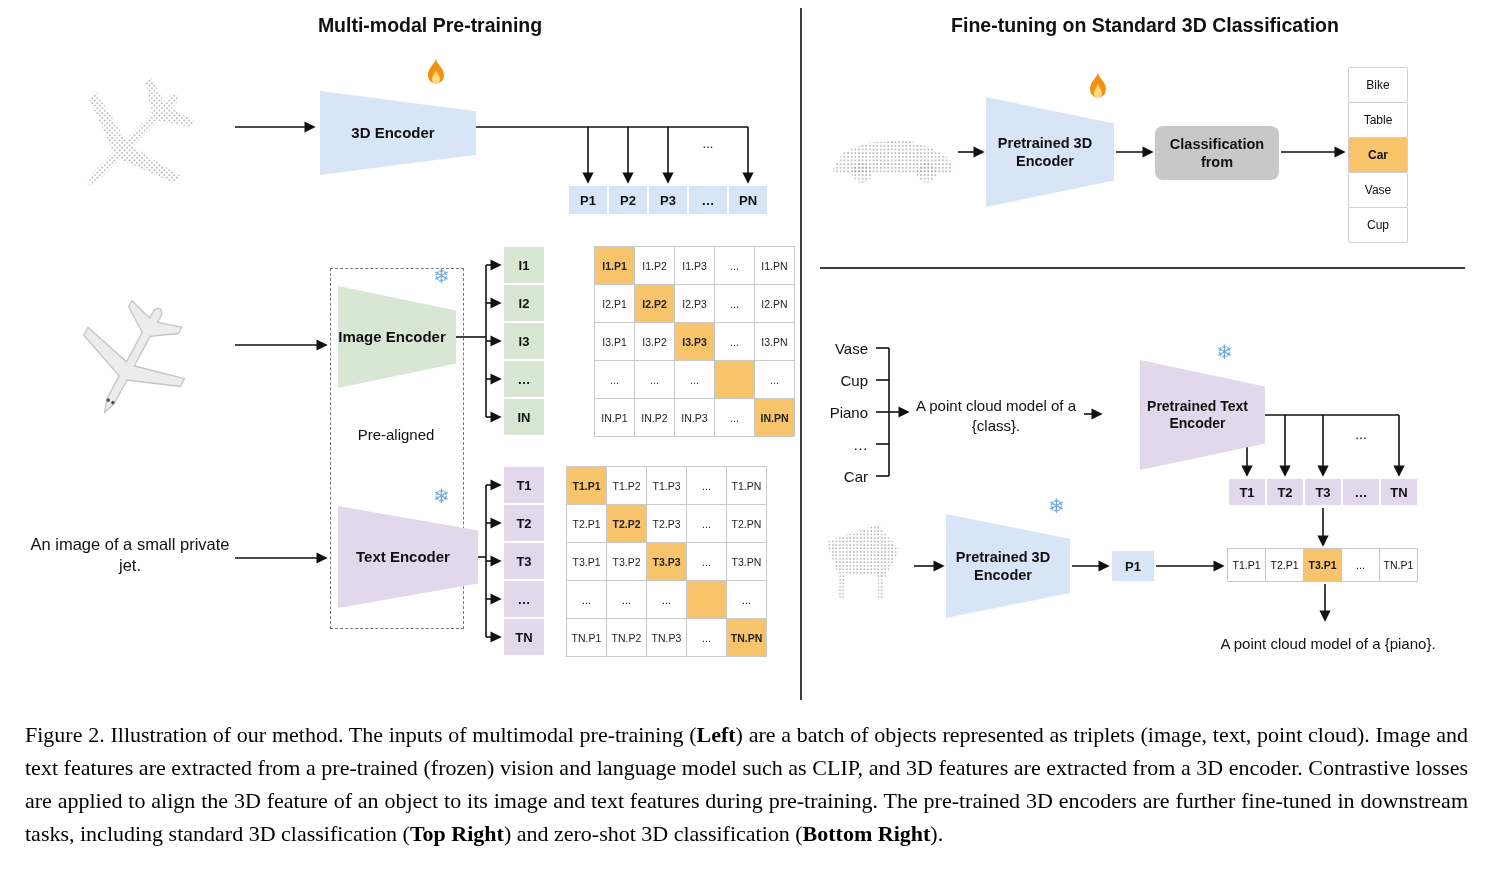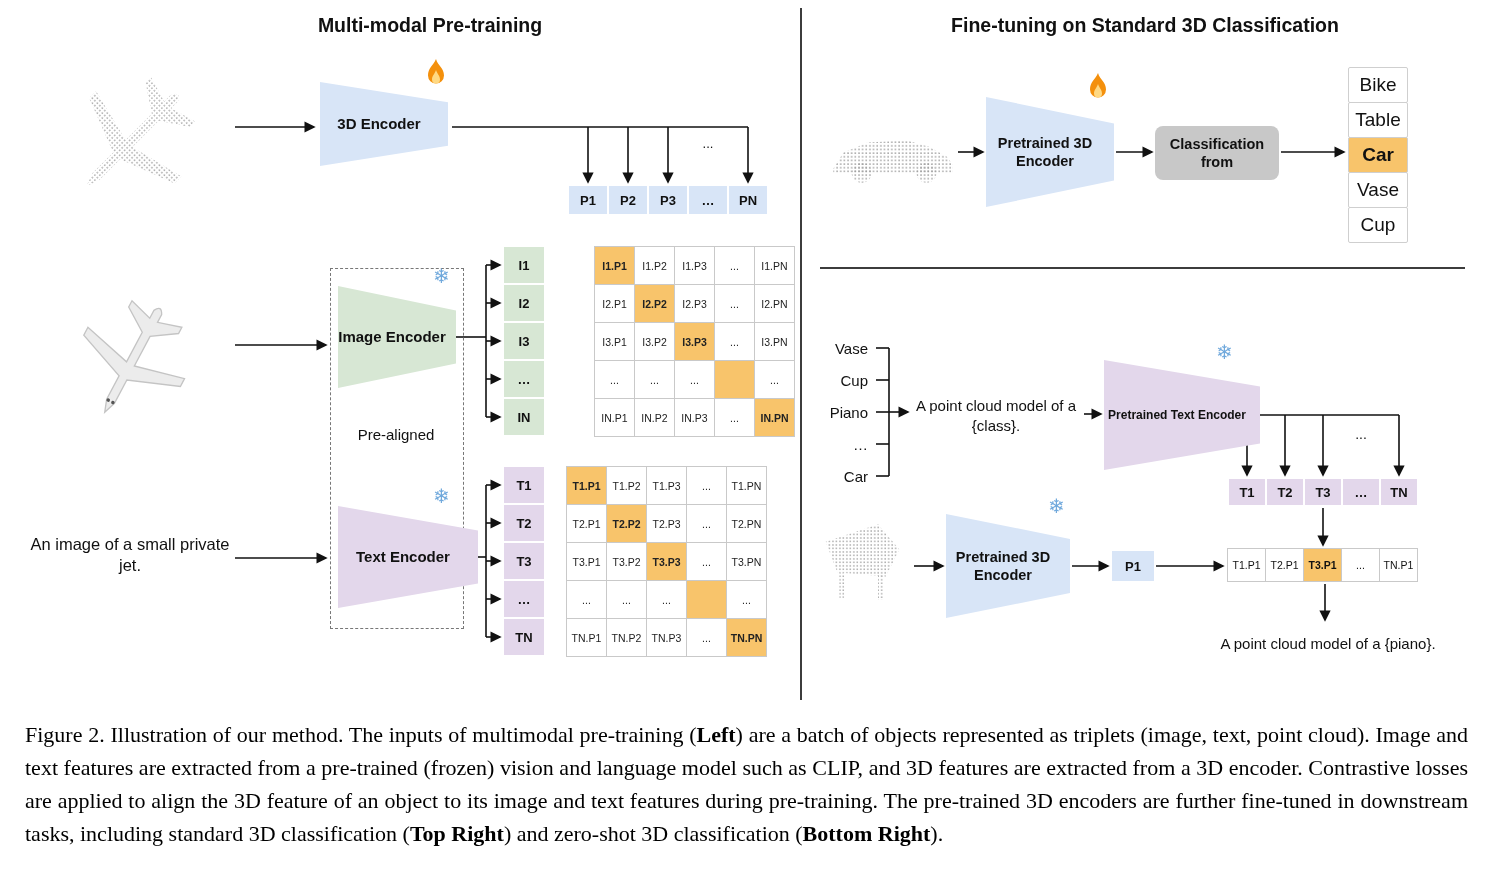--- a/index.html
+++ b/index.html
@@ -30,21 +30,21 @@
   .cells-col{position:absolute;display:flex;flex-direction:column;}
   .pcell{width:40px;height:30px;background:var(--c-blue,#D8E5F7);border:1px solid #fff;box-sizing:border-box;
          display:flex;align-items:center;justify-content:center;font-weight:700;font-size:13px;}
   .icell{width:42px;height:38px;background:var(--c-green,#D7E7D4);border:1px solid #fff;box-sizing:border-box;
          display:flex;align-items:center;justify-content:center;font-weight:700;font-size:13px;}
   .tcell{width:42px;height:38px;background:var(--c-purple,#E3D7EB);border:1px solid #fff;box-sizing:border-box;
          display:flex;align-items:center;justify-content:center;font-weight:700;font-size:13px;}
   .zscell{width:38px;height:28px;background:var(--c-purple,#E3D7EB);border:1px solid #fff;box-sizing:border-box;
          display:flex;align-items:center;justify-content:center;font-weight:700;font-size:13px;}
   .classcell{width:60px;height:36px;background:#fff;border:1px solid #cfcfcf;border-radius:2px;margin-top:-1px;
-         box-sizing:border-box;display:flex;align-items:center;justify-content:center;font-size:19px;}
+         box-sizing:border-box;display:flex;align-items:center;justify-content:center;font-size:12px;}
   .classcell.hl{background:var(--c-highlight,#F8C46B);font-weight:700;}
   .rescell{width:39px;height:34px;background:#fff;border:1px solid var(--c-border,#C9C9C9);margin-left:-1px;
          box-sizing:border-box;display:flex;align-items:center;justify-content:center;font-size:10.5px;}
   .rescell.hl{background:var(--c-highlight,#F8C46B);font-weight:700;}
   .zsword{height:32px;display:flex;align-items:center;justify-content:flex-end;font-size:15px;padding-right:4px;}
 
   
   .matrix{position:absolute;display:grid;grid-template-columns:repeat(5,40px);grid-auto-rows:38px;
           border-top:1px solid var(--c-border,#C9C9C9);border-left:1px solid var(--c-border,#C9C9C9);}
   .mcell{border-right:1px solid var(--c-border,#C9C9C9);border-bottom:1px solid var(--c-border,#C9C9C9);
@@ -126,21 +126,21 @@
   </svg>
 
   <h2 class="title" style="left:130px;top:14px;width:600px;">Multi-modal Pre-training</h2>
 
   <svg class="abs" style="left:35px;top:55px;" width="195" height="170" viewBox="0 0 200 170">
     <g transform="rotate(45 100 85)">
       <path d="M100,152 L95,138 L95,108 L38,86 L38,76 L95,90 L95,52 L68,34 L68,26 L95,34 L95,24 Q100,14 105,24 L105,34 L132,26 L132,34 L105,52 L105,90 L162,76 L162,86 L105,108 L105,138 Z" fill="url(#pcdots)"></path>
     </g>
   </svg>
 
-  <div class="trap blue" style="left:320px;top:82px;width:128px;height:84px;">
+  <div class="trap blue" style="left:320px;top:91px;width:156px;height:84px;">
     <span class="lbl">3D Encoder</span>
   </div>
   <span class="badge-fire" style="left:424px;top:58px;" aria-label="🔥">
     <svg width="24" height="30" viewBox="0 0 24 30">
       <path d="M12 1 C14 8 20 10 20 17.5 A8 8 0 0 1 4 17.5 C4 10 9 8 12 1 Z" fill="#F4900C"></path>
       <path d="M12 12 C13.5 16.5 16 17.5 16 21.5 A4 4 0 0 1 8 21.5 C8 17.5 10.5 16.5 12 12 Z" fill="#FFD983"></path>
     </svg>
   </span>
 
   <span class="small-ellipsis" style="left:688px;top:136px;width:40px;">...</span>
@@ -283,21 +283,21 @@
   <div class="cells-col" style="left:824px;top:332px;width:48px;">
       <div class="zsword">Vase</div>
       <div class="zsword">Cup</div>
       <div class="zsword">Piano</div>
       <div class="zsword">…</div>
       <div class="zsword">Car</div>
     </div>
 
   <div class="txt" style="left:912px;top:396px;width:168px;font-size:15px;">A point cloud model of a {class}.</div>
 
-  <div class="trap purple" style="left:1104px;top:360px;width:156px;height:110px;font-size:12px;">
+  <div class="trap purple" style="left:1140px;top:360px;width:125px;height:110px;font-size:14px;">
     <span class="lbl">Pretrained Text Encoder</span>
   </div>
   <span class="badge-snow" style="left:1216px;top:342px;">❄</span>
 
   <span class="small-ellipsis" style="left:1341px;top:426px;width:40px;font-size:14px;">...</span>
 
   <div class="cells-row" style="left:1228px;top:478px;">
       <div class="zscell">T1</div>
       <div class="zscell">T2</div>
       <div class="zscell">T3</div>

